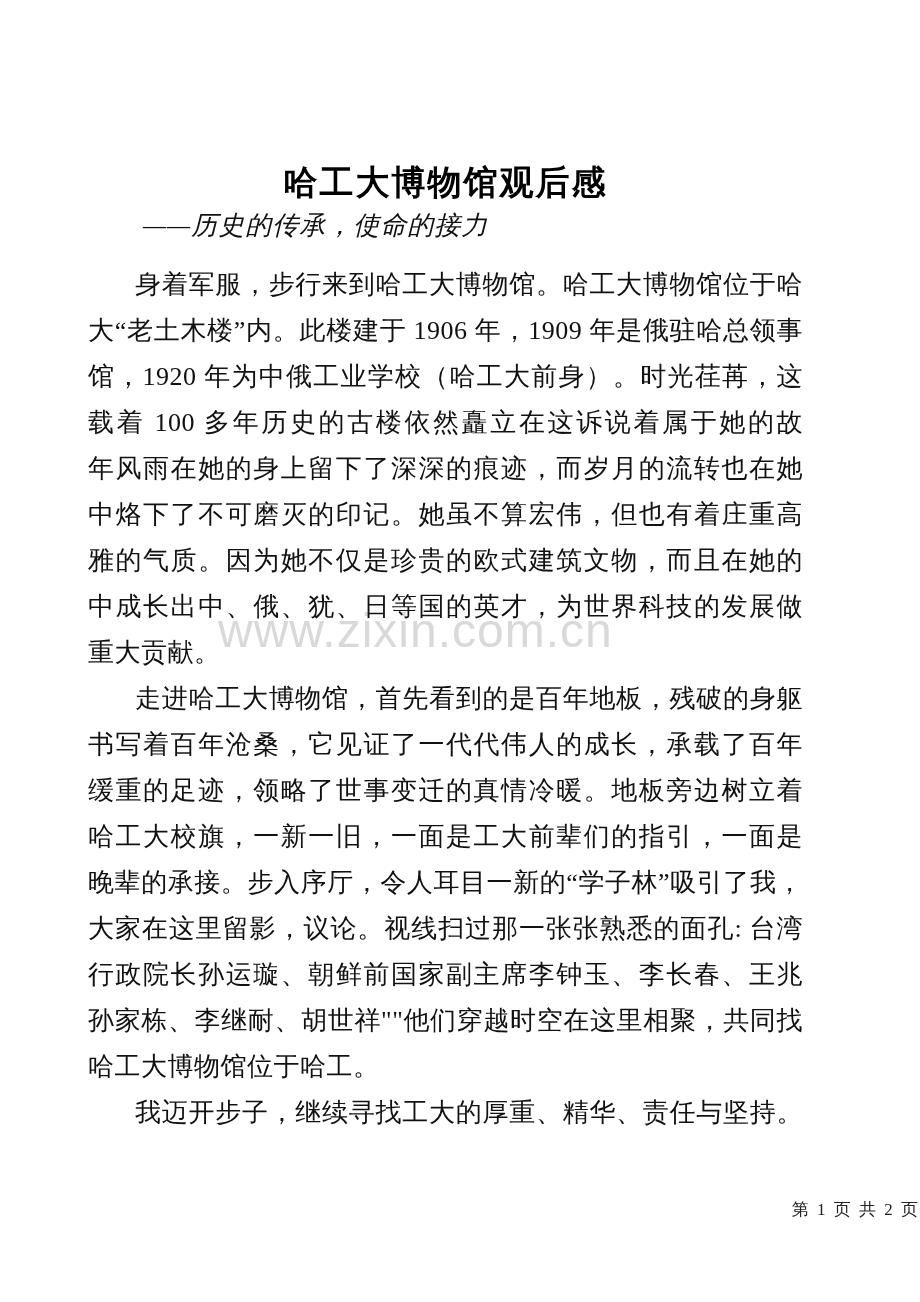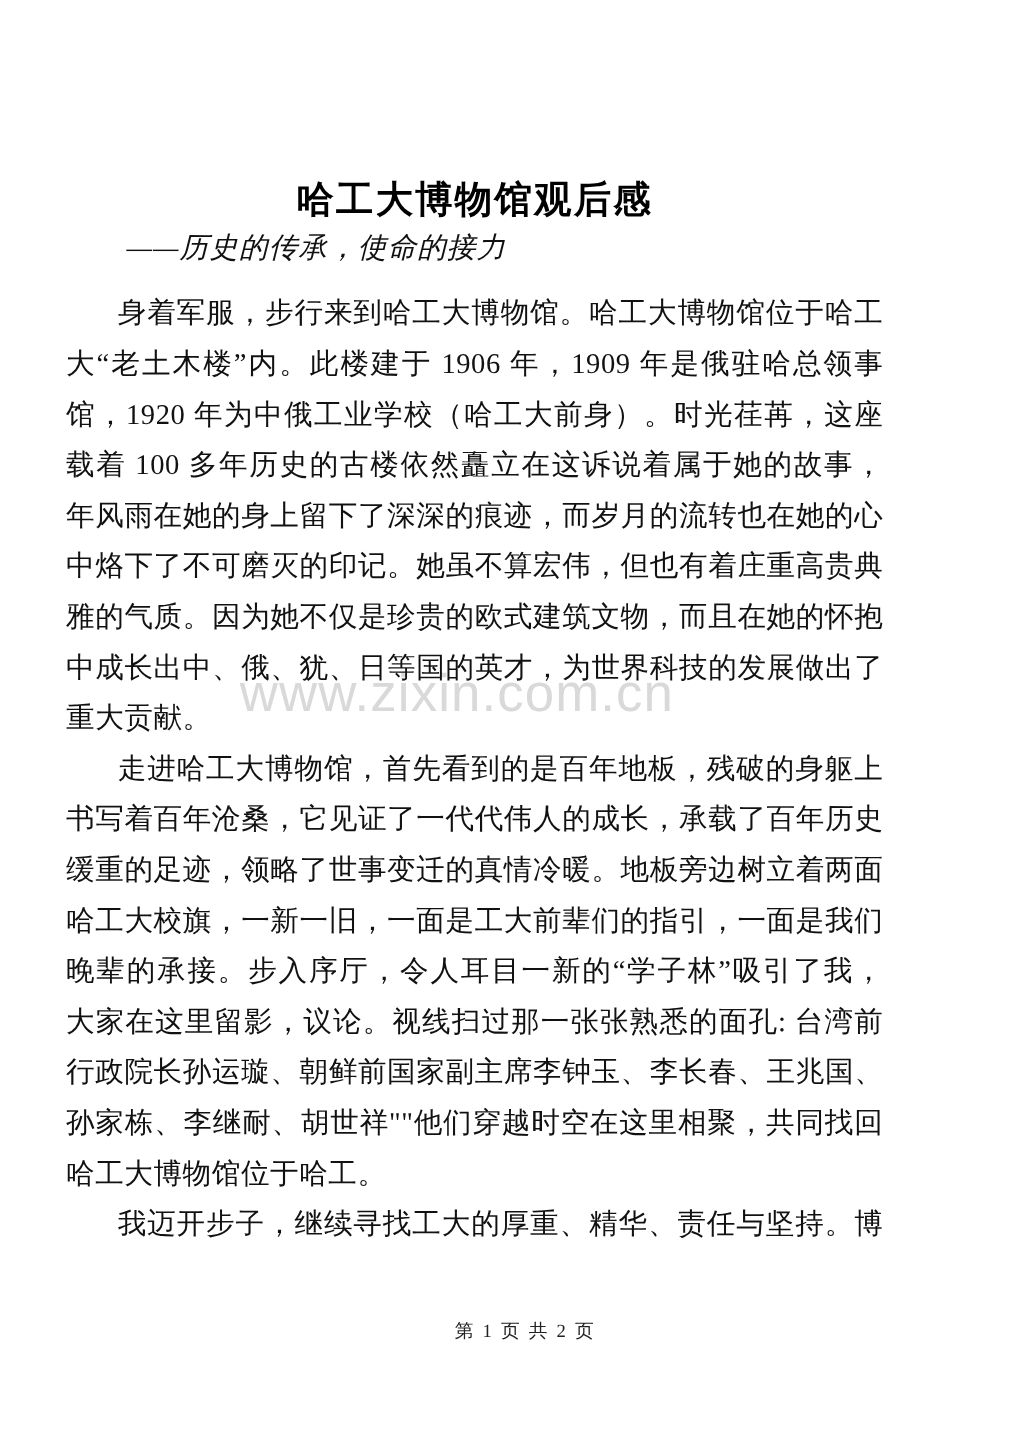--- a/index.html
+++ b/index.html
@@ -7,21 +7,21 @@
     position:relative;
     width:920px;height:1302px;
     background:#ffffff;
     overflow:hidden;
     font-family:"Liberation Serif","DejaVu Serif",serif;
     color:#000;
   }
   .content{
     position:relative;
     z-index:1;
-    padding:160px 117px 0 60px;
+    padding:160px 117px 0 88px;
   }
   .doc-title{
     font-family:"Liberation Sans","DejaVu Sans",sans-serif;
     font-weight:700;
     font-size:34px;
     line-height:44px;
     text-align:center;
     letter-spacing:2px;
     color:#000;
   }
@@ -66,21 +66,21 @@
     color:#d9d9d9;
     white-space:nowrap;
     user-select:none;
   }
   .page-footer{
     position:absolute;
     z-index:1;
     left:0;
     top:1198px;
     width:100%;
-    text-align:center;
+    text-align:right;
     padding-left:35px;
     box-sizing:border-box;
     font-size:17px;
     letter-spacing:2px;
     color:#222;
   }
 </style>
 </head>
 <body>
 

